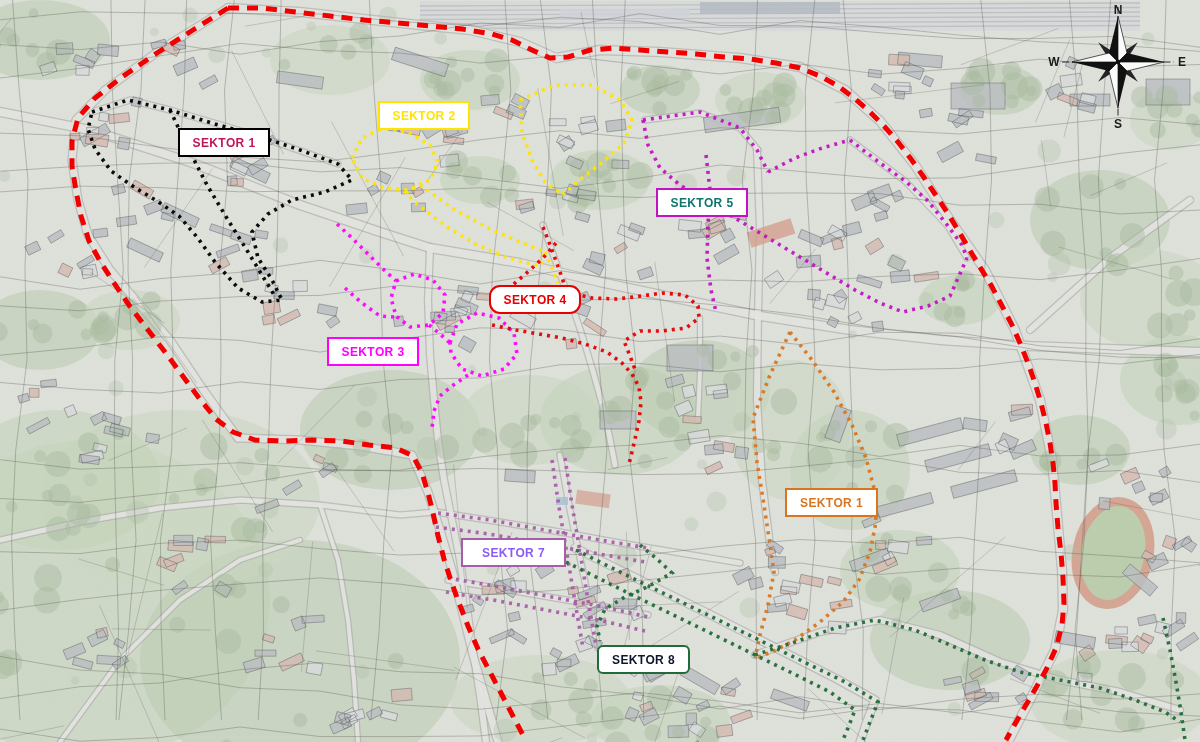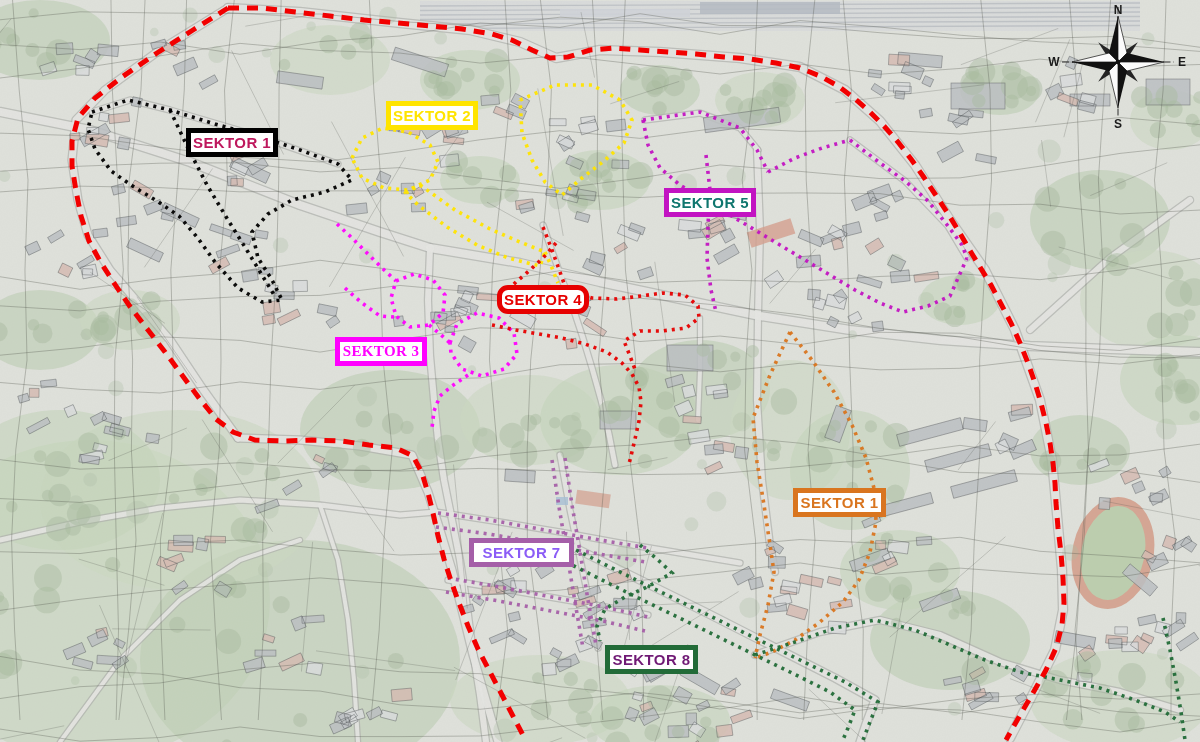--- a/index.html
+++ b/index.html
@@ -1,22 +1,22 @@
 <!DOCTYPE html>
 <html><head>
 <meta charset="utf-8">
 <style>
   html,body{margin:0;padding:0;background:#e8e8e6;}
   .stage{position:relative;width:1200px;height:742px;overflow:hidden;background:#d0d3cb;
          font-family:"Liberation Sans", sans-serif;}
   .stage svg{position:absolute;left:0;top:0;}
   .sector-label{position:absolute;display:flex;align-items:center;justify-content:center;
-    background:#ffffff;border:5px solid #f97316;font-weight:700;font-size:15px;
+    background:#ffffff;border:2px solid #f97316;font-weight:700;font-size:12px;
     letter-spacing:.4px;box-sizing:border-box;white-space:nowrap;
-    font-family:"Liberation Sans", sans-serif;margin-left:8px;}
+    font-family:"Liberation Sans", sans-serif;}
   .compass-letter{font:700 12px "Liberation Sans", sans-serif;fill:#1b1b1b;}
 </style>
 </head>
 <body>
 
 <div class="stage">
   <svg id="map-svg" width="1200" height="742" viewBox="0 0 1200 742">
     <defs>
       <filter id="grain" x="0" y="0" width="100%" height="100%">
         <feTurbulence type="fractalNoise" baseFrequency="0.8" numOctaves="2" result="n"></feTurbulence>
@@ -1287,20 +1287,20 @@
       <text class="compass-letter" x="0" y="-48" text-anchor="middle">N</text>
       <text class="compass-letter" x="0" y="57" text-anchor="middle" dominant-baseline="hanging">S</text>
       <text class="compass-letter" x="-64" y="4" text-anchor="middle">W</text>
       <text class="compass-letter" x="64" y="4" text-anchor="middle">E</text>
     </g>
   </svg>
 
   <div id="labels">
       <div class="sector-label" style="left: 178px; top: 128px; width: 92px; height: 29px; border-color: rgb(0, 0, 0); color: #be185d;">SEKTOR 1</div>
       <div class="sector-label" style="left: 378px; top: 101px; width: 92px; height: 29px; border-color: rgb(255, 228, 0); color: rgb(255, 228, 0);">SEKTOR 2</div>
-      <div class="sector-label" style="left: 327px; top: 337px; width: 92px; height: 29px; border-color: rgb(255, 0, 255); color: rgb(255, 0, 255); font-family: Liberation Serif, serif;">SEKTOR 3</div>
+      <div class="sector-label" style="left: 327px; top: 337px; width: 92px; height: 29px; border-color: rgb(255, 0, 255); color: rgb(255, 0, 255);">SEKTOR 3</div>
       <div class="sector-label" style="left: 489px; top: 285px; width: 92px; height: 29px; border-color: rgb(230, 0, 0); color: rgb(230, 0, 0); border-radius: 11px;">SEKTOR 4</div>
       <div class="sector-label" style="left: 656px; top: 188px; width: 92px; height: 29px; border-color: rgb(194, 19, 194); color: #0f766e;">SEKTOR 5</div>
       <div class="sector-label" style="left: 785px; top: 488px; width: 93px; height: 29px; border-color: rgb(217, 117, 31); color: rgb(217, 117, 31);">SEKTOR 1</div>
       <div class="sector-label" style="left: 461px; top: 538px; width: 105px; height: 29px; border-color: rgb(165, 95, 168); color: #8b5cf6;">SEKTOR 7</div>
-      <div class="sector-label" style="left: 597px; top: 645px; width: 93px; height: 29px; border-color: rgb(34, 107, 56); color: #701a75;">SEKTOR 8</div>
+      <div class="sector-label" style="left: 597px; top: 645px; width: 93px; height: 29px; border-color: rgb(34, 107, 56); color: #0f172a; border-radius: 6px;">SEKTOR 8</div>
     </div>
 </div>
 
 </body></html>

